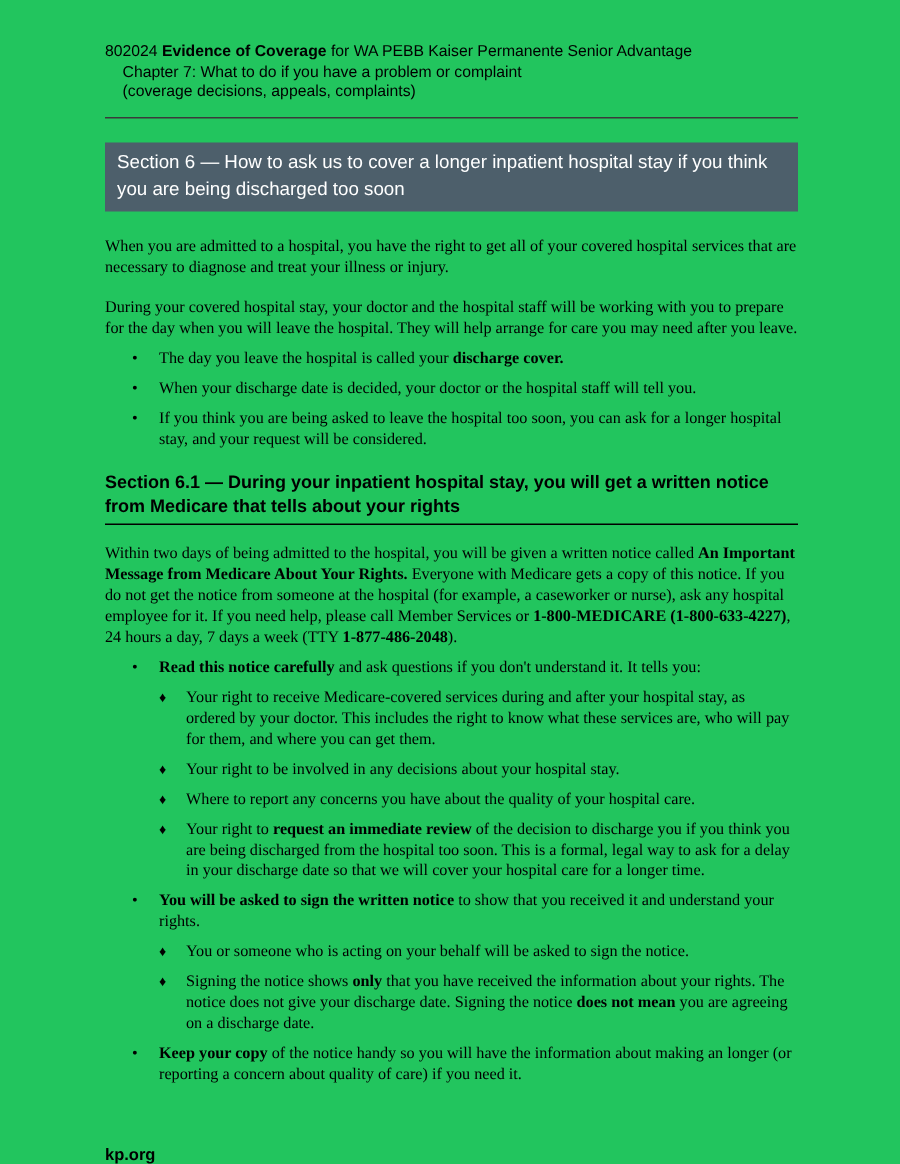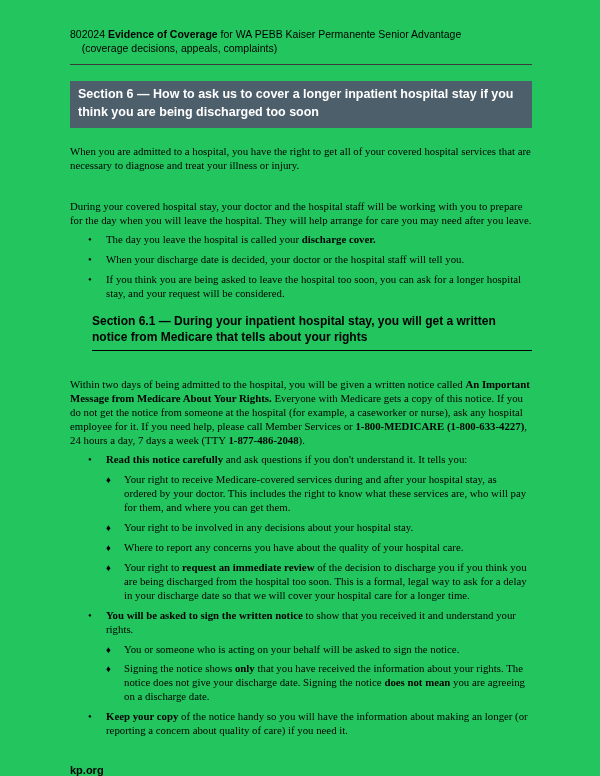--- a/index.html
+++ b/index.html
@@ -30,64 +30,64 @@
   .header-rule {
     border: none;
     border-top: 1.2px solid #3a3a3a;
     margin-top: 9px;
   }
   
   .banner {
     margin-top: 16px;
     color: #ffffff;
     font-family: "Liberation Sans", sans-serif;
-    font-weight: bold;
+    font-weight: normal;
     font-size: 12.5px;
     line-height: 1.42;
     padding: 5px 8px 6px 8px;
   }
   
   #content { font-size: 10.8px; line-height: 1.29; }
-  .para { margin-top: 27px; }
+  .para { margin-top: 13px; }
   .para:first-child { margin-top: 17px; }
   .bullet { display: flex; margin-top: 6px; margin-left: 18px; }
   .bullet > .marker { width: 18px; flex: none; }
   .sub-bullet { display: flex; margin-top: 6px; margin-left: 36px; }
   .sub-bullet > .marker { width: 18px; flex: none; font-size: 9.5px; padding-top: 1px; }
   .btext { flex: 1; }
   .subheading {
     font-family: "Liberation Sans", sans-serif;
     font-weight: bold;
     font-size: 12px;
     line-height: 1.32;
     margin-top: 13px;
     padding-bottom: 4px;
     border-bottom: 1.2px solid #000;
     margin-bottom: 2px;
-    margin-left: 22px;
   }
   
   .footer {
     position: absolute;
     left: 70px;
     bottom: 0;
     font-family: "Liberation Sans", sans-serif;
     font-weight: bold;
     font-size: 11px;
   }
 </style>
 </head>
 <body>
 
 <div class="page">
 
   <div class="header">
     <div class="page-num">80</div>
     <div class="header-right">
       <div><span>2024 </span><b>Evidence of Coverage</b><span> for WA PEBB Kaiser Permanente Senior Advantage</span></div>
+      <div>Chapter 7: What to do if you have a problem or complaint</div>
       <div>(coverage decisions, appeals, complaints)</div>
     </div>
   </div>
   <hr class="header-rule">
 
   <div class="banner" style="background-color: rgb(77, 95, 107);">Section 6 — How to ask us to cover a longer inpatient hospital stay if you think you are being discharged too soon</div>
 
   <div id="content">
       <div class="para"><span>When you are admitted to a hospital, you have the right to get all of your covered hospital services that are necessary to diagnose and treat your illness or injury.</span></div>
       <div class="para"><span>During your covered hospital stay, your doctor and the hospital staff will be working with you to prepare for the day when you will leave the hospital. They will help arrange for care you may need after you leave.</span></div>

